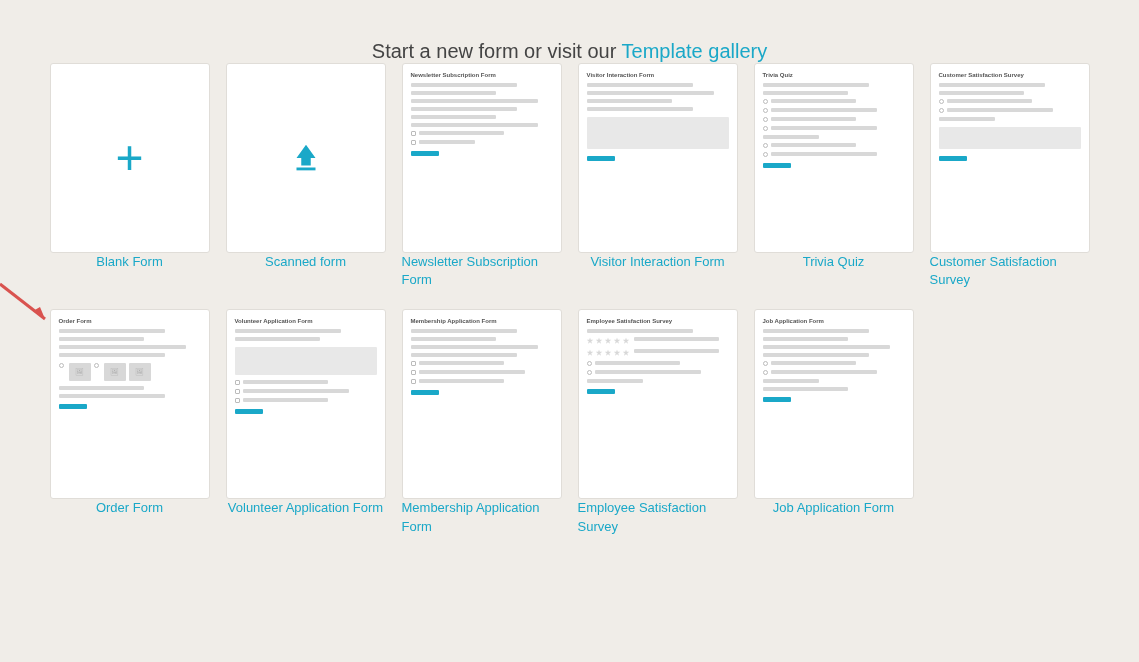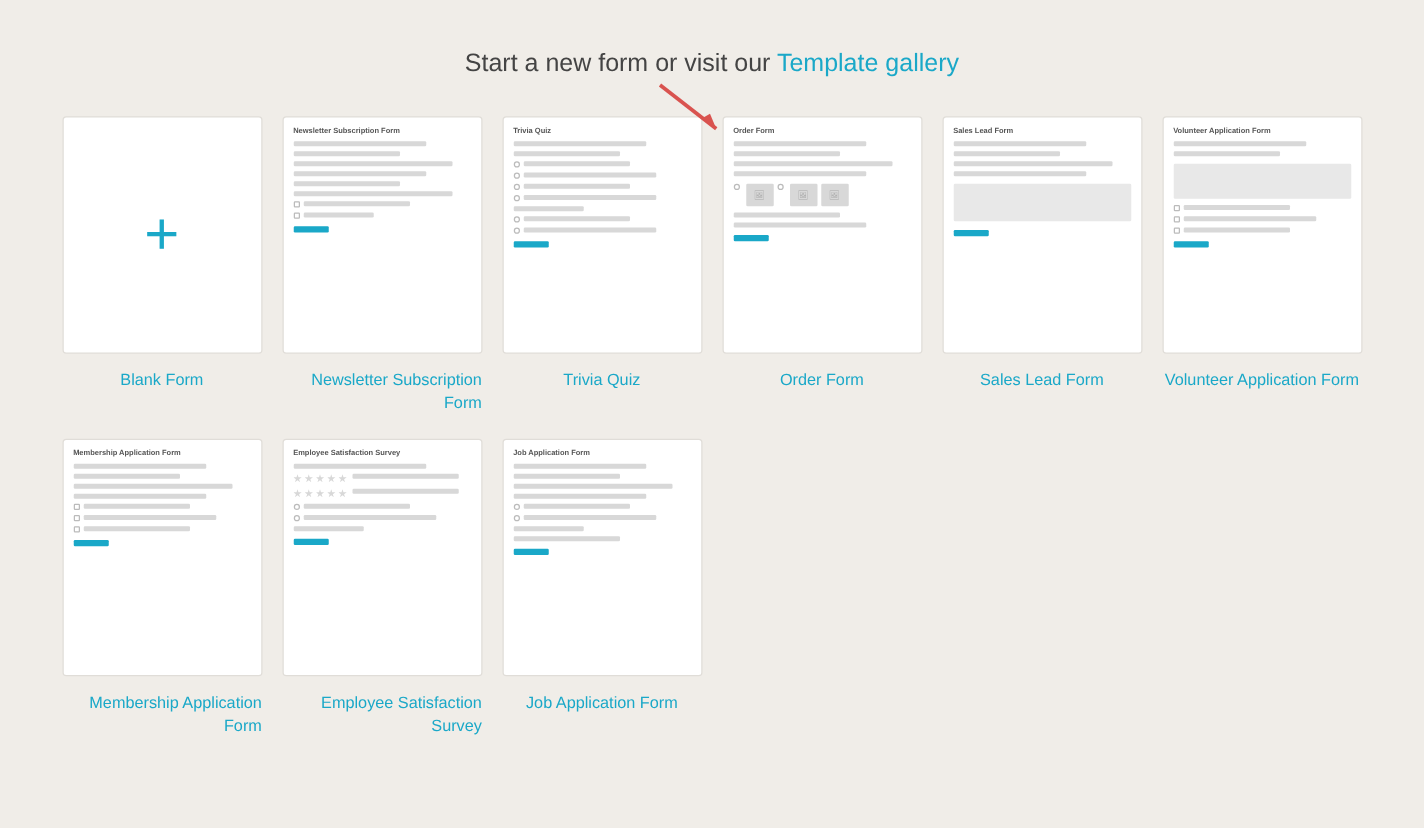--- a/index.html
+++ b/index.html
@@ -8,21 +8,20 @@
       font-family: -apple-system, BlinkMacSystemFont, 'Segoe UI', Arial, sans-serif;
       min-height: 662px;
       display: flex;
       flex-direction: column;
       align-items: center;
       padding: 40px 20px;
     }
     .header {
       font-size: 20px;
       color: #444;
-      margin-bottom: 30px;
       font-weight: 400;
     }
     .header a {
       color: #1aa8c8;
       text-decoration: none;
     }
     .grid {
       display: grid;
       grid-template-columns: repeat(6, 160px);
       gap: 20px 16px;
@@ -40,24 +39,24 @@
       border-radius: 3px;
       display: flex;
       flex-direction: column;
       align-items: center;
       justify-content: center;
       cursor: pointer;
       overflow: hidden;
       position: relative;
     }
     .card-label {
-      margin-top: 12px;
+      margin-top: 0;
       font-size: 13px;
       color: #1aa8c8;
-      text-align: right;
+      text-align: left;
       line-height: 1.4;
     }
     .blank-icon {
       font-size: 48px;
       color: #1aa8c8;
       font-weight: 300;
       line-height: 1;
     }
     
     .form-preview {
@@ -173,20 +172,29 @@
 
 <div class="grid">
 
   <div class="card-wrapper">
     <div class="card">
       <span class="blank-icon">+</span>
     </div>
     <span class="card-label">Blank Form</span>
   </div>
 
+  <div class="card-wrapper">
+    <div class="card">
+      <svg class="upload-svg" viewBox="0 0 40 40" fill="none" xmlns="http://www.w3.org/2000/svg">
+        <rect x="10" y="30" width="20" height="3" fill="#1aa8c8"></rect>
+        <polygon points="20,6 10,20 15,20 15,28 25,28 25,20 30,20" fill="#1aa8c8"></polygon>
+      </svg>
+    </div>
+    <span class="card-label">Scanned form</span>
+  </div>
 
   <div class="card-wrapper">
     <div class="card">
       <div class="form-preview">
         <div class="preview-title">Newsletter Subscription Form</div>
         <div class="preview-line medium"></div>
         <div class="preview-line short"></div>
         <div class="preview-line long"></div>
         <div class="preview-line medium"></div>
         <div class="preview-line short"></div>
@@ -198,20 +206,34 @@
         <div class="preview-checkbox-row">
           <div class="preview-checkbox"></div>
           <div class="preview-line xshort"></div>
         </div>
         <div class="preview-btn"></div>
       </div>
     </div>
     <span class="card-label">Newsletter Subscription Form</span>
   </div>
 
+  <div class="card-wrapper">
+    <div class="card">
+      <div class="form-preview">
+        <div class="preview-title">Visitor Interaction Form</div>
+        <div class="preview-line medium"></div>
+        <div class="preview-line long"></div>
+        <div class="preview-line short"></div>
+        <div class="preview-line medium"></div>
+        <div class="preview-box" style="height:32px;"></div>
+        <div class="preview-btn"></div>
+      </div>
+    </div>
+    <span class="card-label">Visitor Interaction Form</span>
+  </div>
 
   <div class="card-wrapper">
     <div class="card">
       <div class="form-preview">
         <div class="preview-title">Trivia Quiz</div>
         <div class="preview-line medium"></div>
         <div class="preview-line short"></div>
         <div class="preview-radio-row">
             <div class="preview-radio"></div>
             <div class="preview-line short"></div>
@@ -236,20 +258,41 @@
         <div class="preview-radio-row">
             <div class="preview-radio"></div>
             <div class="preview-line medium"></div>
           </div>
         <div class="preview-btn"></div>
       </div>
     </div>
     <span class="card-label">Trivia Quiz</span>
   </div>
 
+  <div class="card-wrapper">
+    <div class="card">
+      <div class="form-preview">
+        <div class="preview-title">Customer Satisfaction Survey</div>
+        <div class="preview-line medium"></div>
+        <div class="preview-line short"></div>
+        <div class="preview-radio-row">
+            <div class="preview-radio"></div>
+            <div class="preview-line short"></div>
+          </div>
+        <div class="preview-radio-row">
+            <div class="preview-radio"></div>
+            <div class="preview-line medium"></div>
+          </div>
+        <div class="preview-line xshort"></div>
+        <div class="preview-box" style="height:22px;"></div>
+        <div class="preview-btn"></div>
+      </div>
+    </div>
+    <span class="card-label">Customer Satisfaction Survey</span>
+  </div>
 
   <div class="card-wrapper arrow-container">
     <svg class="red-arrow" viewBox="0 0 60 50">
       <line x1="5" y1="5" x2="50" y2="40" stroke="#d9534f" stroke-width="3"></line>
       <polygon points="50,40 38,32 45,28" fill="#d9534f"></polygon>
     </svg>
     <div class="card">
       <div class="form-preview">
         <div class="preview-title">Order Form</div>
         <div class="preview-line medium"></div>
@@ -270,34 +313,20 @@
             </div>
         </div>
         <div class="preview-line short"></div>
         <div class="preview-line medium"></div>
         <div class="preview-btn"></div>
       </div>
     </div>
     <span class="card-label">Order Form</span>
   </div>
 
-  <div class="card-wrapper">
-    <div class="card">
-      <div class="form-preview">
-        <div class="preview-title">Sales Lead Form</div>
-        <div class="preview-line medium"></div>
-        <div class="preview-line short"></div>
-        <div class="preview-line long"></div>
-        <div class="preview-line medium"></div>
-        <div class="preview-box" style="height:30px;"></div>
-        <div class="preview-btn"></div>
-      </div>
-    </div>
-    <span class="card-label">Sales Lead Form</span>
-  </div>
 
   <div class="card-wrapper">
     <div class="card">
       <div class="form-preview">
         <div class="preview-title">Volunteer Application Form</div>
         <div class="preview-line medium"></div>
         <div class="preview-line short"></div>
         <div class="preview-box" style="height:28px;"></div>
         <div class="preview-checkbox-row">
             <div class="preview-checkbox"></div>

